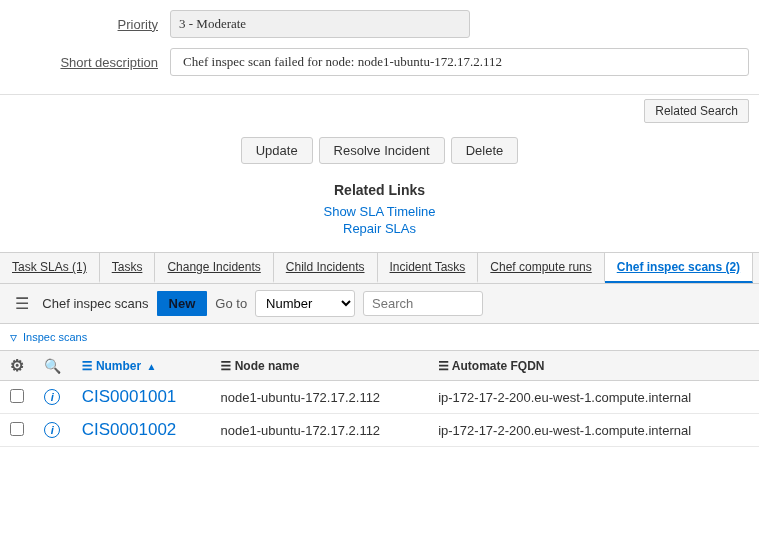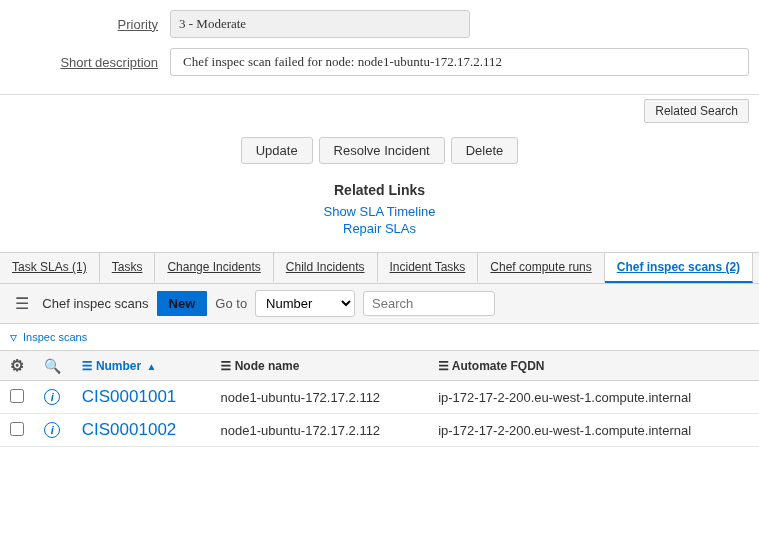--- a/index.html
+++ b/index.html
@@ -25,21 +25,21 @@
     .tabs-bar { display: flex; background: #f5f5f5; border-bottom: 1px solid #d0d0d0; overflow: hidden; }
     .tab { padding: 7px 12px; font-size: 12px; cursor: pointer; border-right: 1px solid #d0d0d0; color: #333; white-space: nowrap; border-bottom: 2px solid transparent; text-decoration: underline; }
     .tab.active { background: #fff; border-bottom: 2px solid #0070d2; color: #0070d2; font-weight: bold; }
 
     .tab-toolbar { display: flex; align-items: center; gap: 8px; padding: 6px 10px; background: #f5f5f5; border-bottom: 1px solid #d0d0d0; }
     .hamburger-btn { background: none; border: none; cursor: pointer; padding: 3px 5px; font-size: 16px; color: #555; }
     .tab-label { font-size: 13px; color: #333; }
     .btn-new { background: #0070d2; color: #0f172a; border: none; padding: 5px 12px; border-radius: 1px; font-size: 13px; cursor: pointer; font-weight: bold; }
     .goto-label { font-size: 13px; color: #555; }
     .goto-select { border: 1px solid #ccc; background: #fff; padding: 4px 6px; font-size: 13px; border-radius: 3px; min-width: 100px; }
-    .search-input { border: 1px solid #ccc; padding: 4px 8px; font-size: 13px; border-radius: 3px; width: 132px; }
+    .search-input { border: 1px solid #ccc; padding: 4px 8px; font-size: 13px; border-radius: 3px; width: 120px; }
 
     .filter-row { display: flex; align-items: center; gap: 6px; padding: 5px 10px; }
     .filter-icon { color: #0070d2; font-size: 14px; }
     .filter-label { color: #0070d2; font-size: 11px; }
 
     .data-table { width: 100%; border-collapse: collapse; }
     .data-table thead tr { background: #f5f5f5; border-bottom: 1px solid #d0d0d0; border-top: 1px solid #d0d0d0; }
     .data-table th { padding: 6px 10px; font-size: 12px; font-weight: bold; text-align: left; color: #333; white-space: nowrap; }
     .data-table th.sortable { color: #0070d2; cursor: pointer; }
     .sort-arrow { font-size: 10px; margin-left: 2px; }

